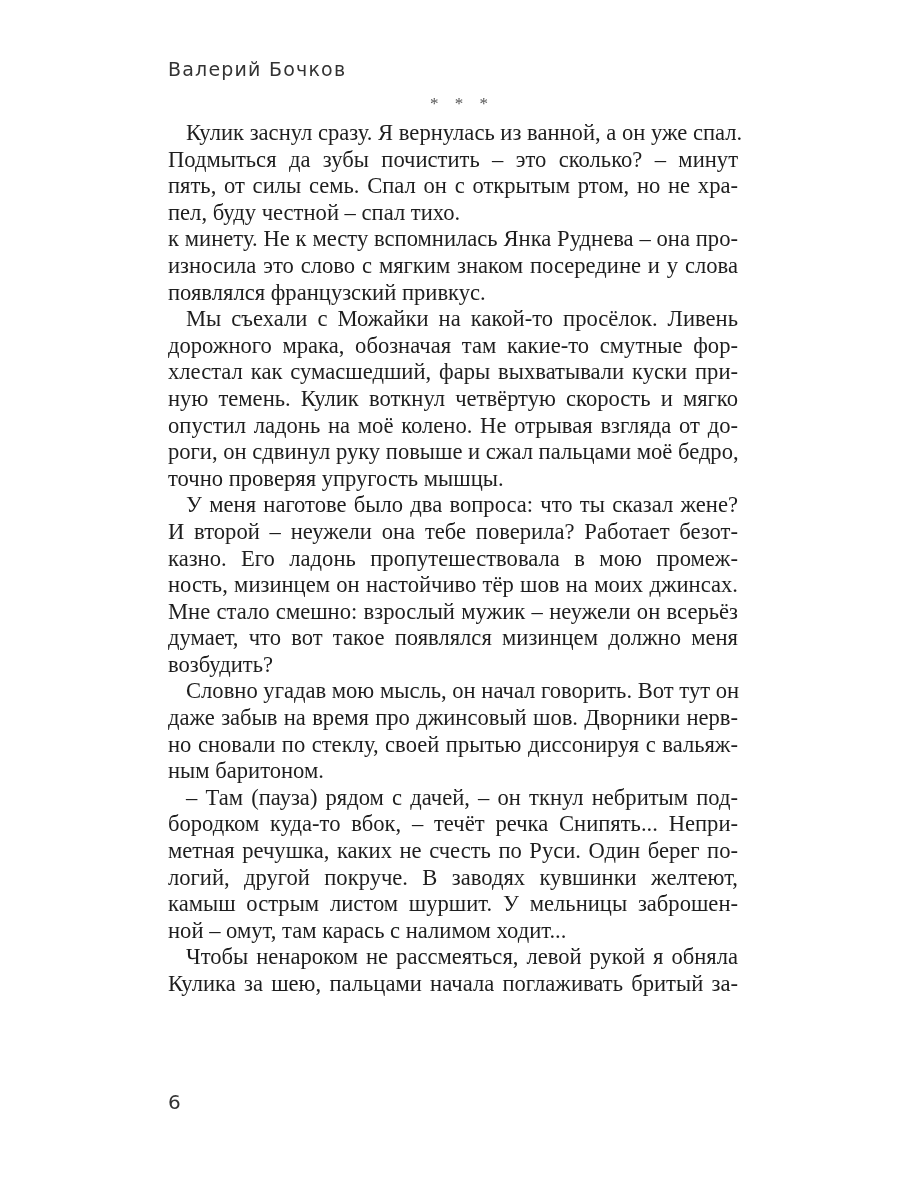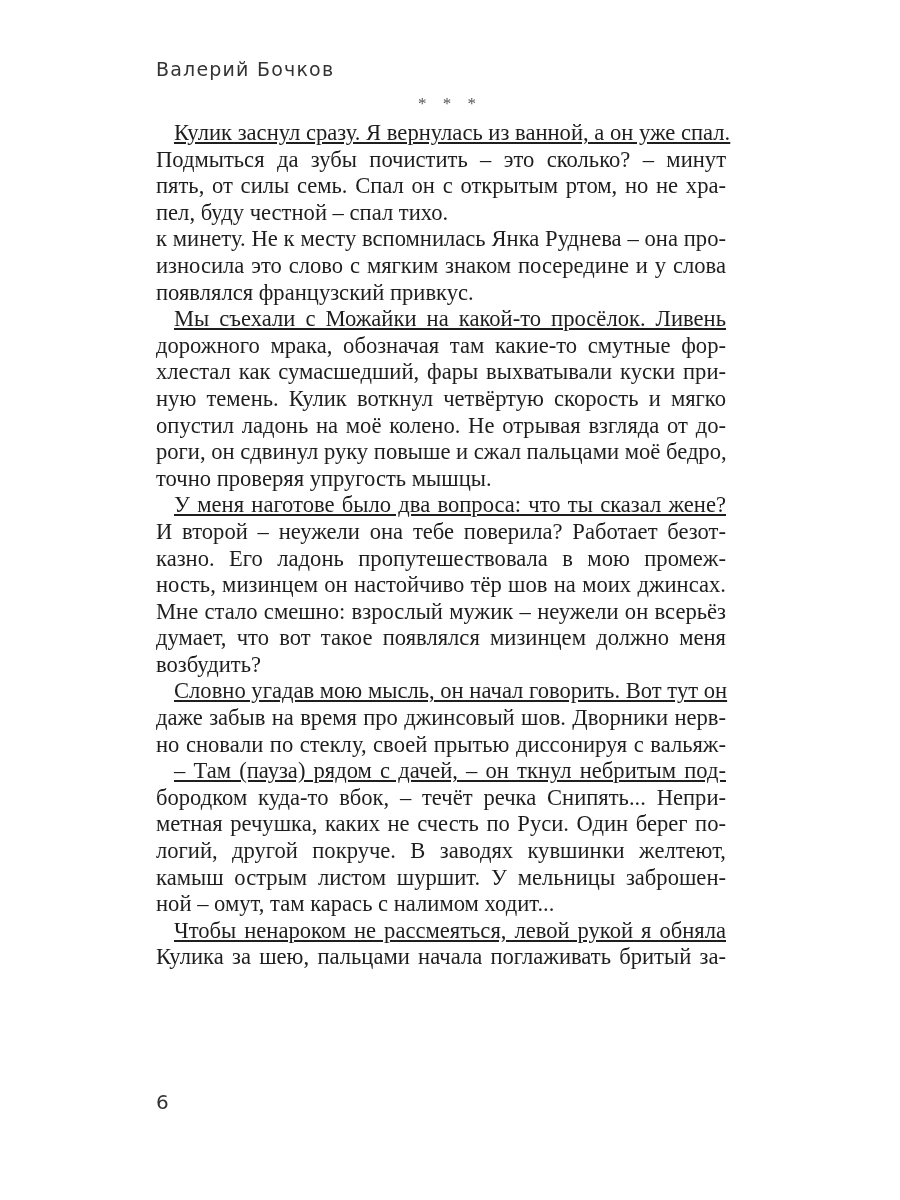--- a/index.html
+++ b/index.html
@@ -9,21 +9,21 @@
     }
     body {
       width: 900px;
       height: 1200px;
       position: relative;
       overflow: hidden;
       color: #1e1e1e;
     }
     .page {
       position: absolute;
-      left: 0;
+      left: 12px;
       top: 0;
       width: 788px;
       height: 1200px;
     }
     .running-head {
       position: absolute;
       left: 156px;
       top: 58px;
       font-family: "DejaVu Sans", sans-serif;
       font-size: 19px;
@@ -54,21 +54,20 @@
     }
     .line {
       display: block;
       height: 26.6px;
       white-space: nowrap;
       text-align: justify;
       text-align-last: justify;
     }
     .line.indent {
       padding-left: 18px;
-      text-decoration: underline;
     }
     .line.last {
       text-align-last: left;
     }
     .folio {
       position: absolute;
       left: 156px;
       top: 1090px;
       font-family: "DejaVu Sans", sans-serif;
       font-size: 20px;
@@ -116,20 +115,21 @@
       <span class="line">ность, мизинцем он настойчиво тёр шов на моих джинсах.</span>
       <span class="line">Мне стало смешно: взрослый мужик – неужели он всерьёз</span>
       <span class="line">думает, что вот такое появлялся мизинцем должно меня</span>
       <span class="line last">возбудить?</span>
     </div>
 
     <div>
       <span class="line indent">Словно угадав мою мысль, он начал говорить. Вот тут он</span>
       <span class="line">даже забыв на время про джинсовый шов. Дворники нерв-</span>
       <span class="line">но сновали по стеклу, своей прытью диссонируя с вальяж-</span>
+      <span class="line last">ным баритоном.</span>
     </div>
 
     <div>
       <span class="line indent">– Там (пауза) рядом с дачей, – он ткнул небритым под-</span>
       <span class="line">бородком куда-то вбок, – течёт речка Снипять... Непри-</span>
       <span class="line">метная речушка, каких не счесть по Руси. Один берег по-</span>
       <span class="line">логий, другой покруче. В заводях кувшинки желтеют,</span>
       <span class="line">камыш острым листом шуршит. У мельницы заброшен-</span>
       <span class="line last">ной – омут, там карась с налимом ходит...</span>
     </div>

